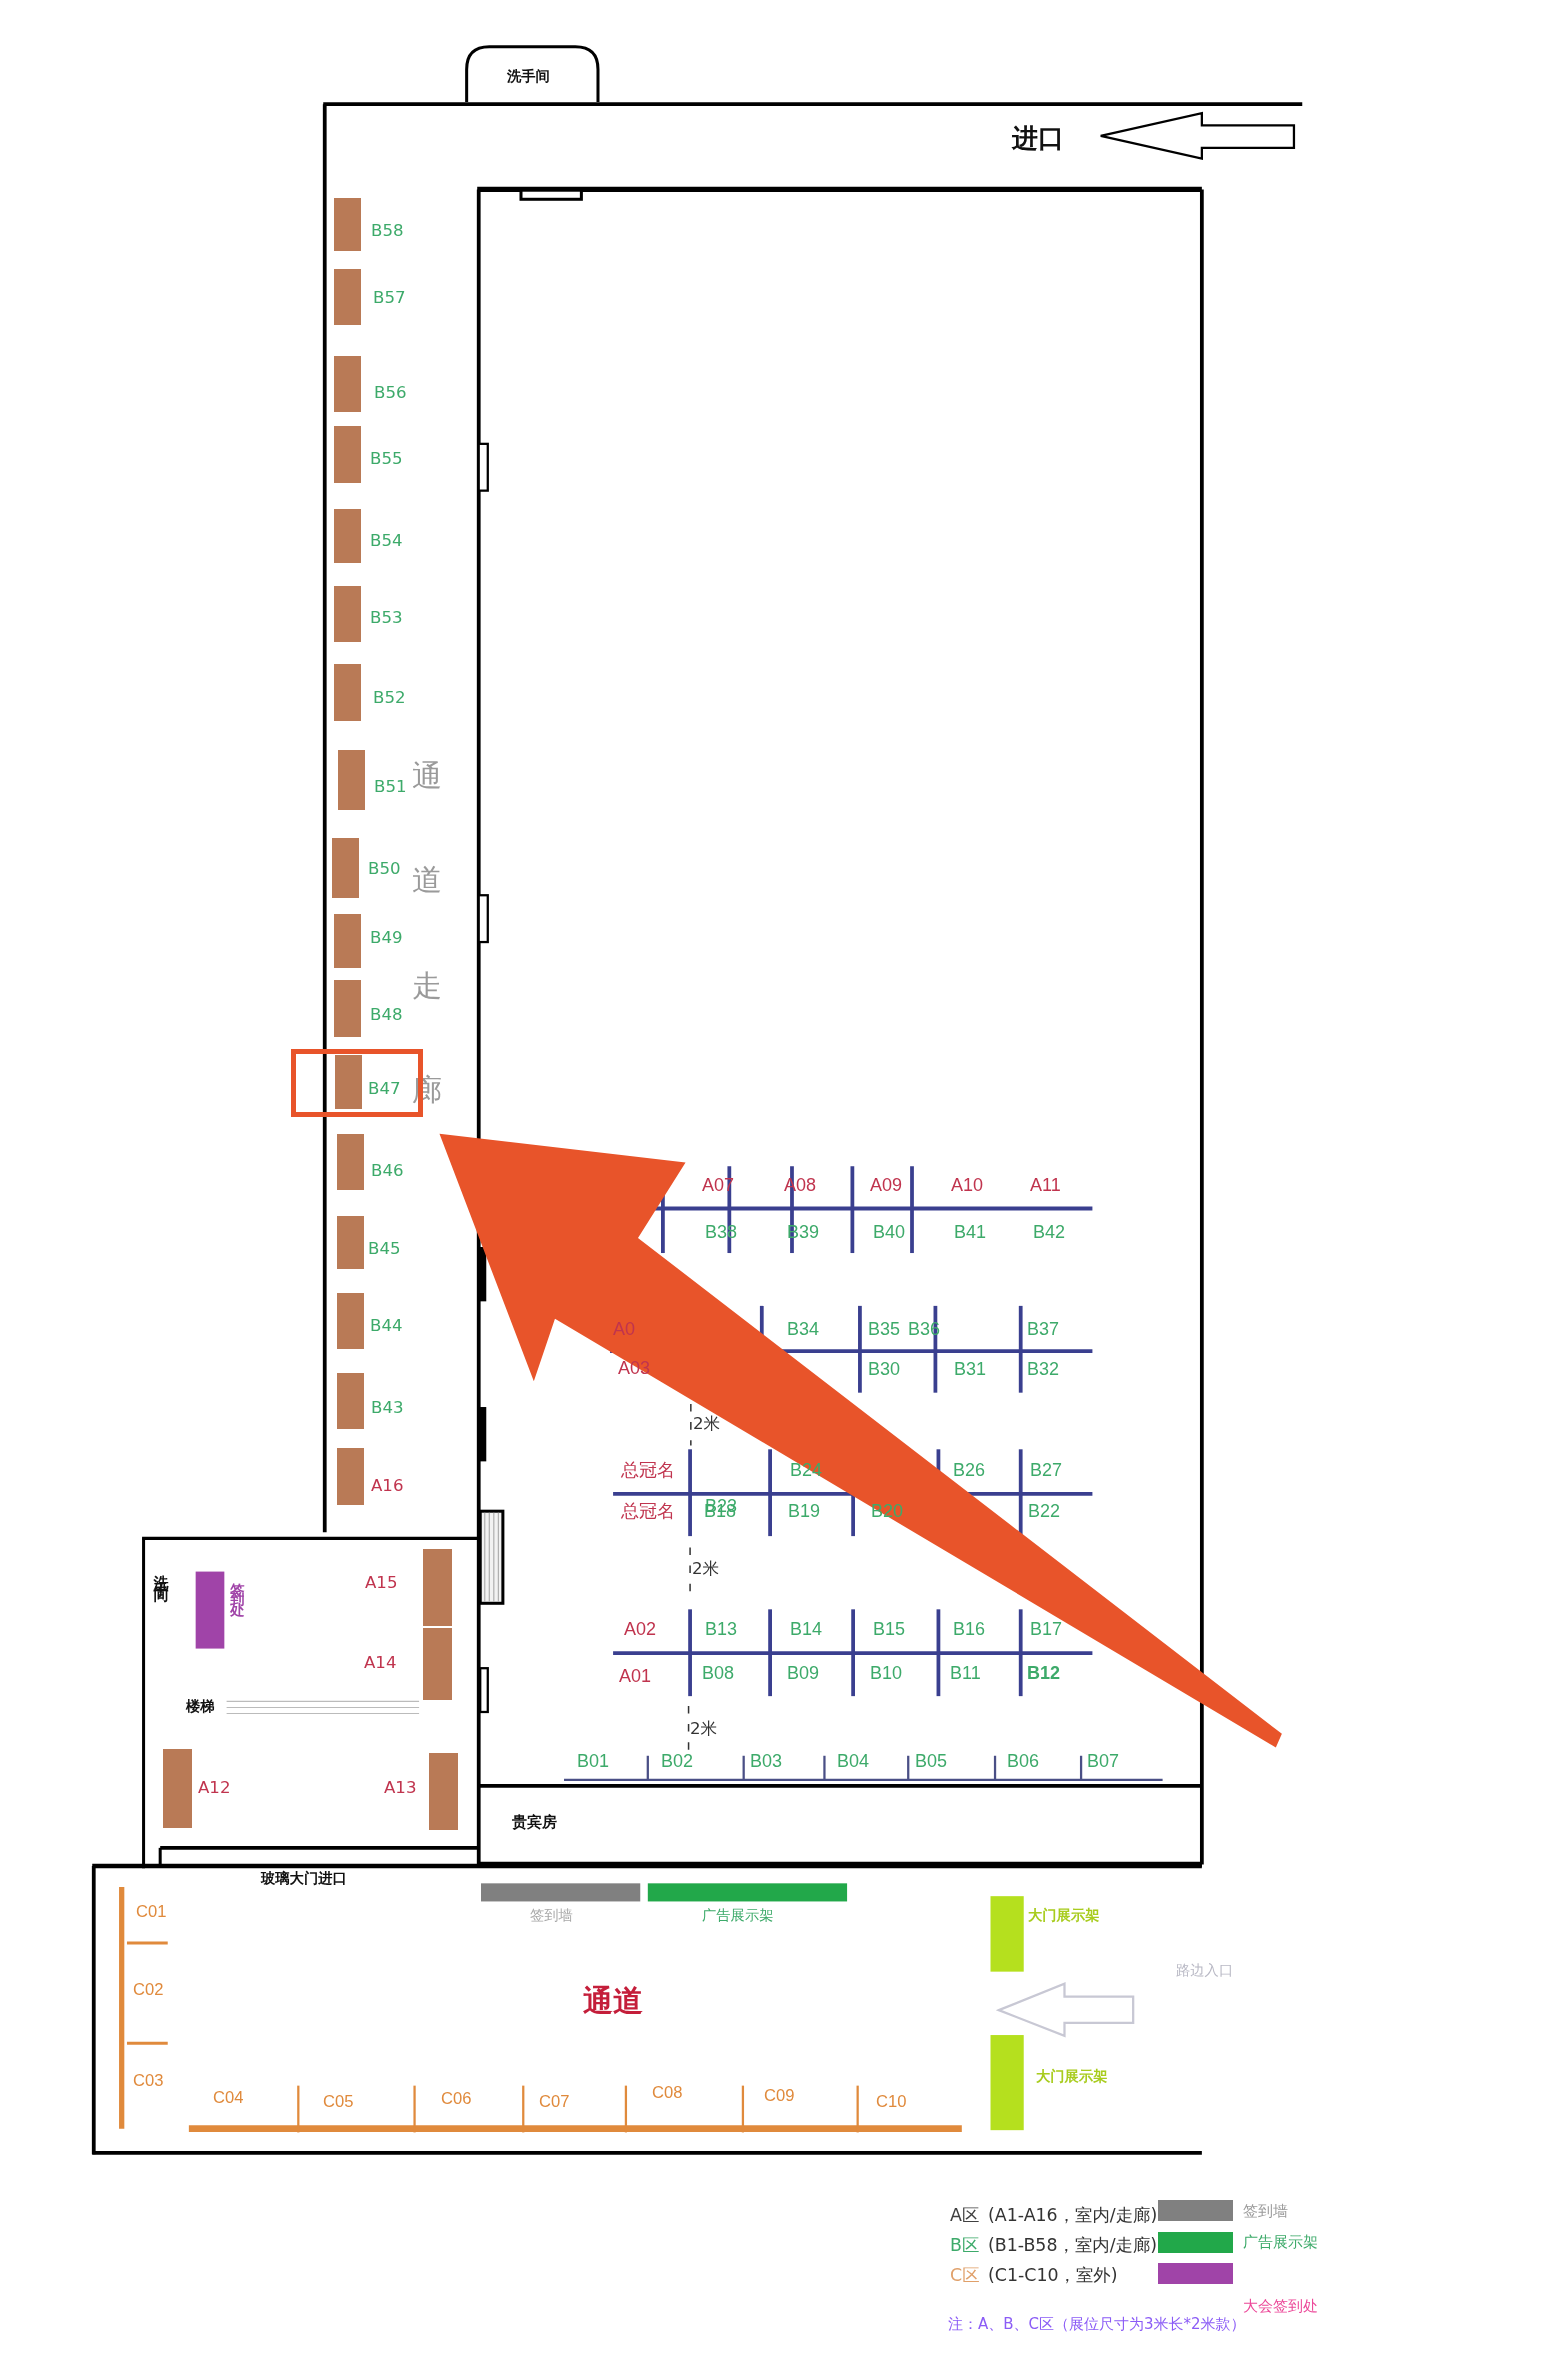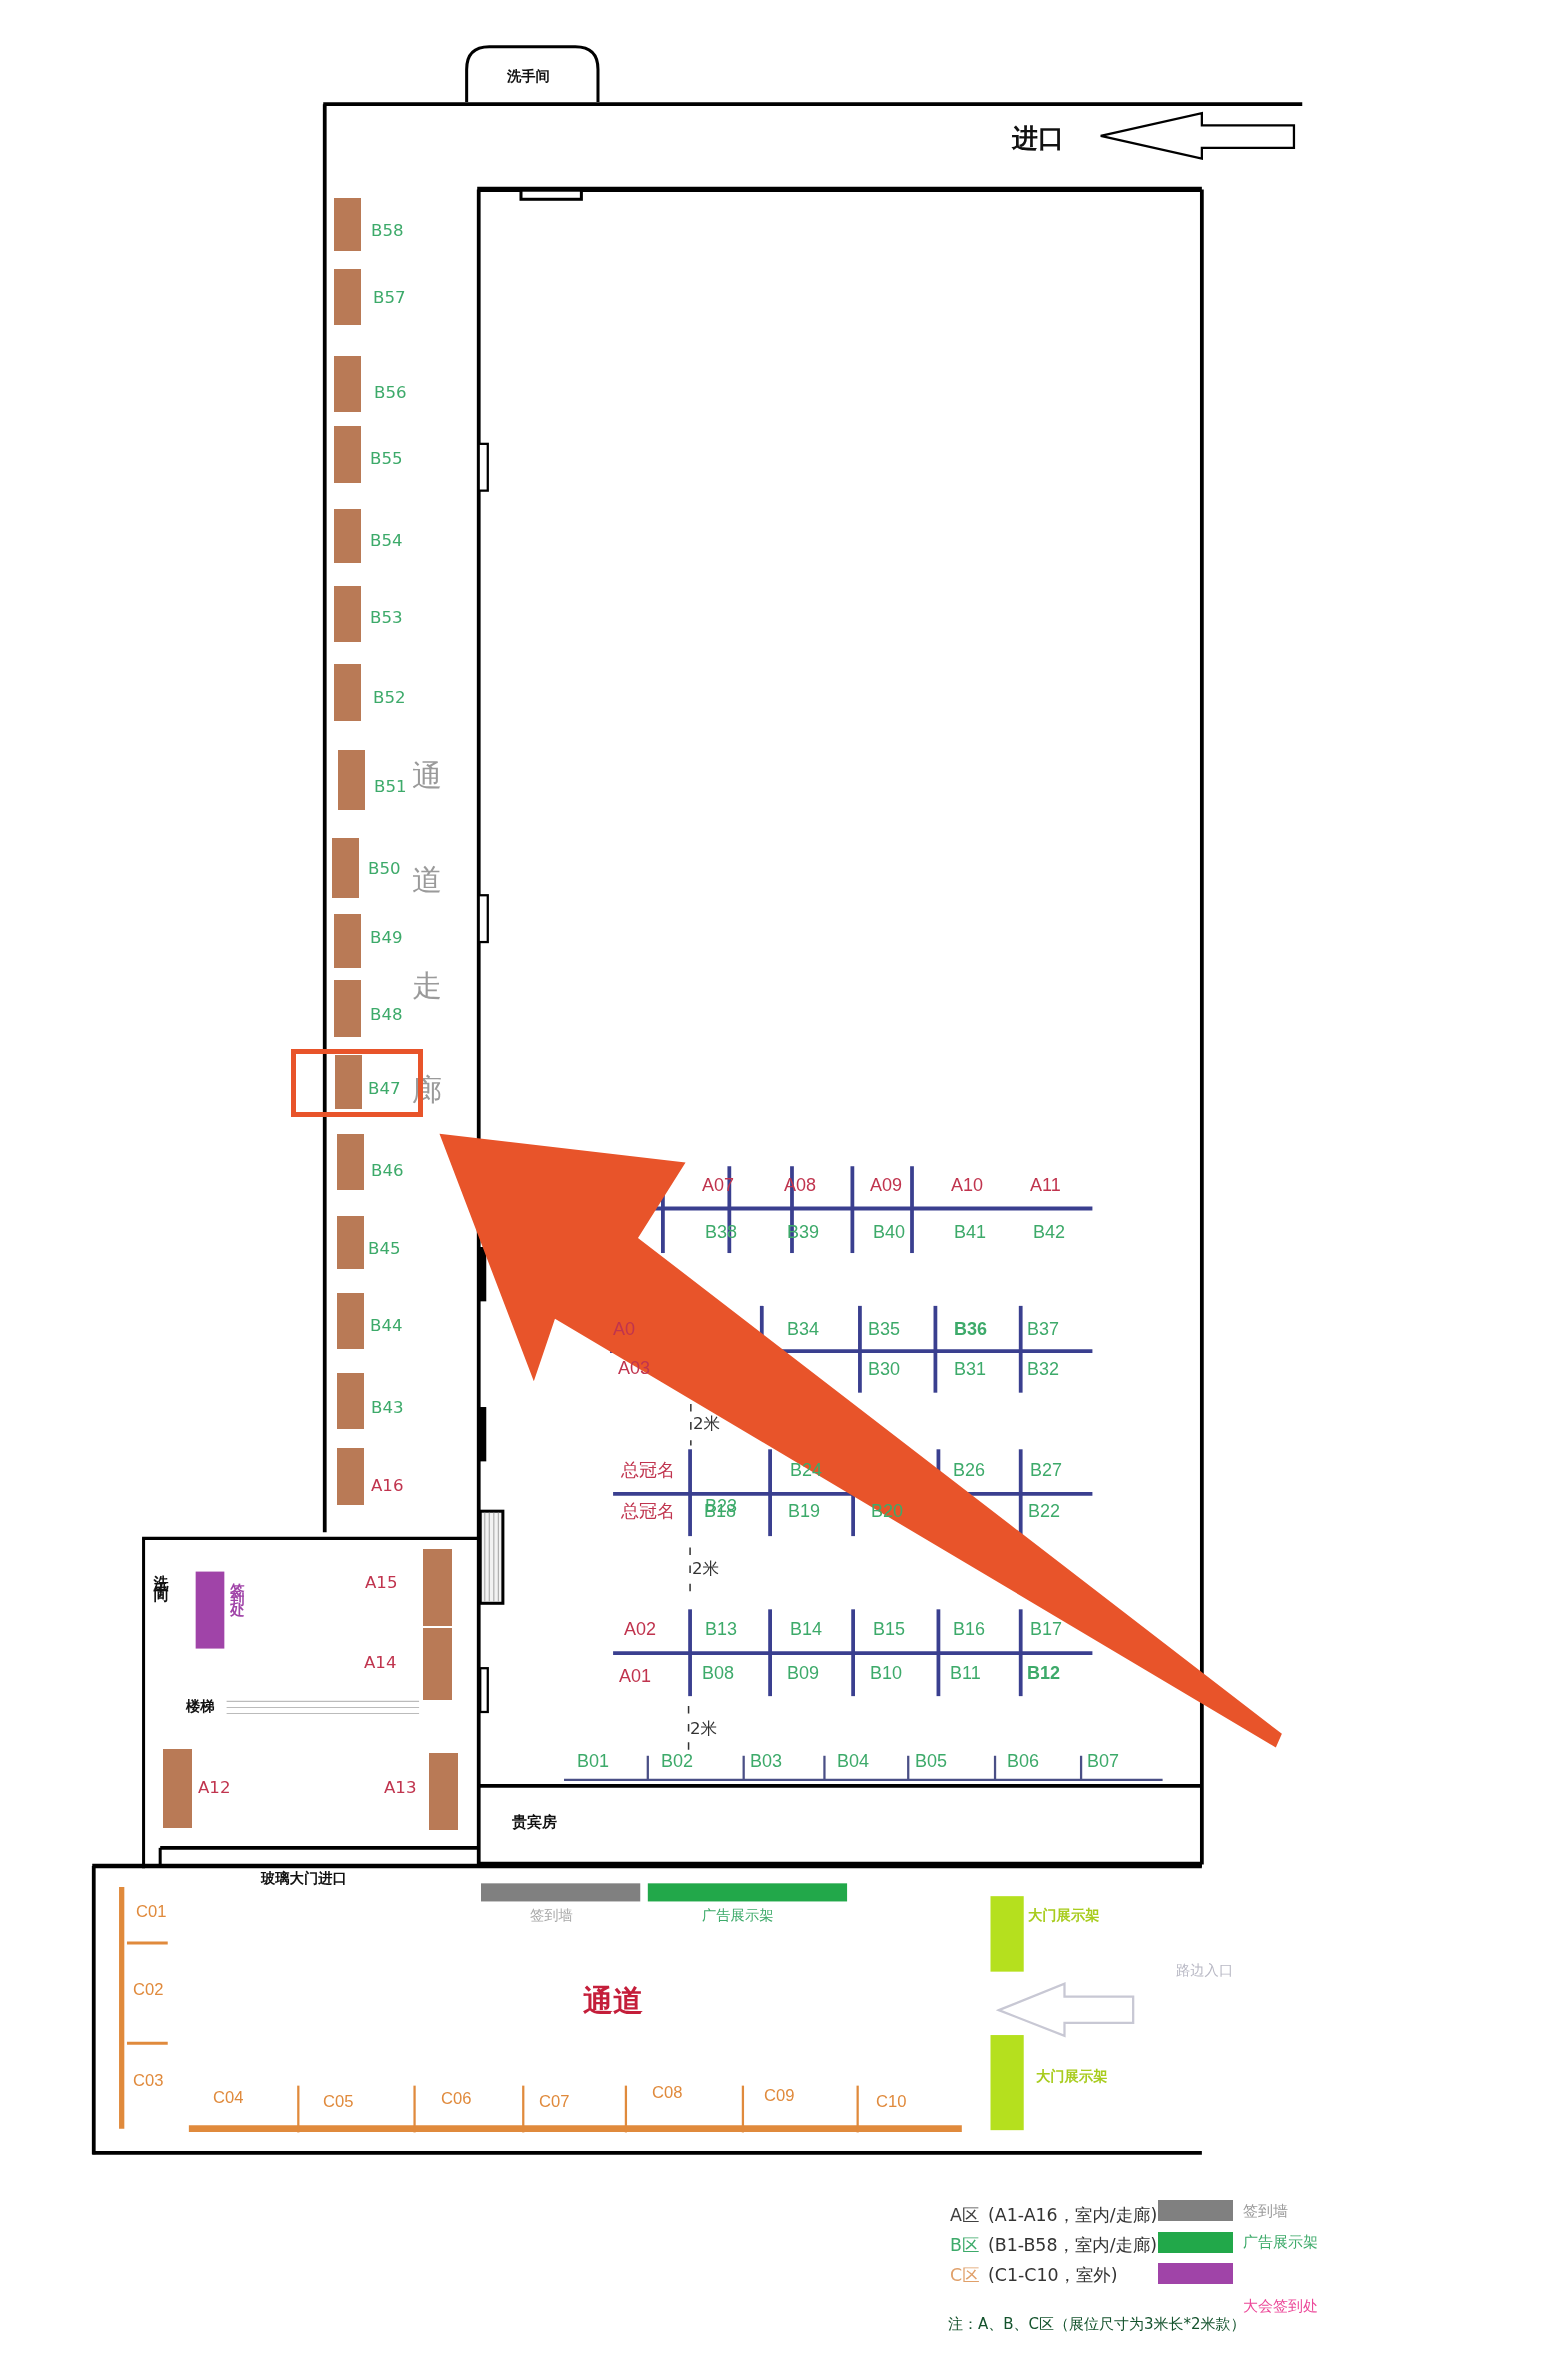--- a/index.html
+++ b/index.html
@@ -203,21 +203,21 @@
       <div class="lbl lbl-grid lbl-a" style="left: 1030px; top: 1176px;">A11</div>
       <div class="lbl lbl-grid lbl-b" style="left: 705px; top: 1223px;">B38</div>
       <div class="lbl lbl-grid lbl-b" style="left: 787px; top: 1223px;">B39</div>
       <div class="lbl lbl-grid lbl-b" style="left: 873px; top: 1223px;">B40</div>
       <div class="lbl lbl-grid lbl-b" style="left: 954px; top: 1223px;">B41</div>
       <div class="lbl lbl-grid lbl-b" style="left: 1033px; top: 1223px;">B42</div>
       <div class="lbl lbl-grid lbl-a" style="left: 613px; top: 1320px;">A0</div>
       <div class="lbl lbl-grid lbl-a" style="left: 618px; top: 1359px;">A03</div>
       <div class="lbl lbl-grid lbl-b" style="left: 787px; top: 1320px;">B34</div>
       <div class="lbl lbl-grid lbl-b" style="left: 868px; top: 1320px;">B35</div>
-      <div class="lbl lbl-grid lbl-b" style="left: 954px; top: 1320px; font-weight: bold;">B36</div>
+      <div class="lbl lbl-grid lbl-b" style="left: 908px; top: 1320px;">B36</div>
       <div class="lbl lbl-grid lbl-b" style="left: 1027px; top: 1320px;">B37</div>
       <div class="lbl lbl-grid lbl-b" style="left: 868px; top: 1360px;">B30</div>
       <div class="lbl lbl-grid lbl-b" style="left: 954px; top: 1360px;">B31</div>
       <div class="lbl lbl-grid lbl-b" style="left: 1027px; top: 1360px;">B32</div>
       <div class="lbl lbl-grid lbl-a" style="left: 621px; top: 1461px;">总冠名</div>
       <div class="lbl lbl-grid lbl-a" style="left: 621px; top: 1502px;">总冠名</div>
       <div class="lbl lbl-grid lbl-b" style="left: 705px; top: 1497px;">B23</div>
       <div class="lbl lbl-grid lbl-b" style="left: 790px; top: 1461px;">B24</div>
       <div class="lbl lbl-grid lbl-b" style="left: 953px; top: 1461px;">B26</div>
       <div class="lbl lbl-grid lbl-b" style="left: 1030px; top: 1461px;">B27</div>
@@ -296,16 +296,16 @@
       <span class="legend-row" style="left: 950px; top: 2233px; color: rgb(61, 170, 106);">B区</span>
       <span class="legend-row" style="left: 988px; top: 2233px;">(B1-B58，室内/走廊)</span>
       <span class="legend-row" style="left: 950px; top: 2263px; color: rgb(224, 160, 106);">C区</span>
       <span class="legend-row" style="left: 988px; top: 2263px;">(C1-C10，室外)</span>
       <div class="swatch" style="left: 1158px; top: 2200px; width: 75px; background: rgb(128, 128, 128);"></div>
       <div class="swatch-lbl" style="left: 1243px; top: 2202px; color: rgb(154, 154, 154);">签到墙</div>
       <div class="swatch" style="left: 1158px; top: 2232px; width: 75px; background: rgb(34, 168, 74);"></div>
       <div class="swatch-lbl" style="left: 1243px; top: 2233px; color: rgb(61, 170, 106);">广告展示架</div>
       <div class="swatch" style="left: 1158px; top: 2263px; width: 75px; background: rgb(160, 68, 168);"></div>
       <div class="swatch-lbl" style="left: 1243px; top: 2265px; color: #ec4899; margin-top: 32px;">大会签到处</div>
-      <div class="legend-row" style="left: 948px; top: 2315px; font-size: 15px; color: #14532d;">注：A、B、C区（展位尺寸为3米长*2米款）</div>
+      <div class="legend-row" style="left: 948px; top: 2315px; font-size: 15px; color: #8b5cf6;">注：A、B、C区（展位尺寸为3米长*2米款）</div>
     </div>
 </div>
 
 
 </body></html>

